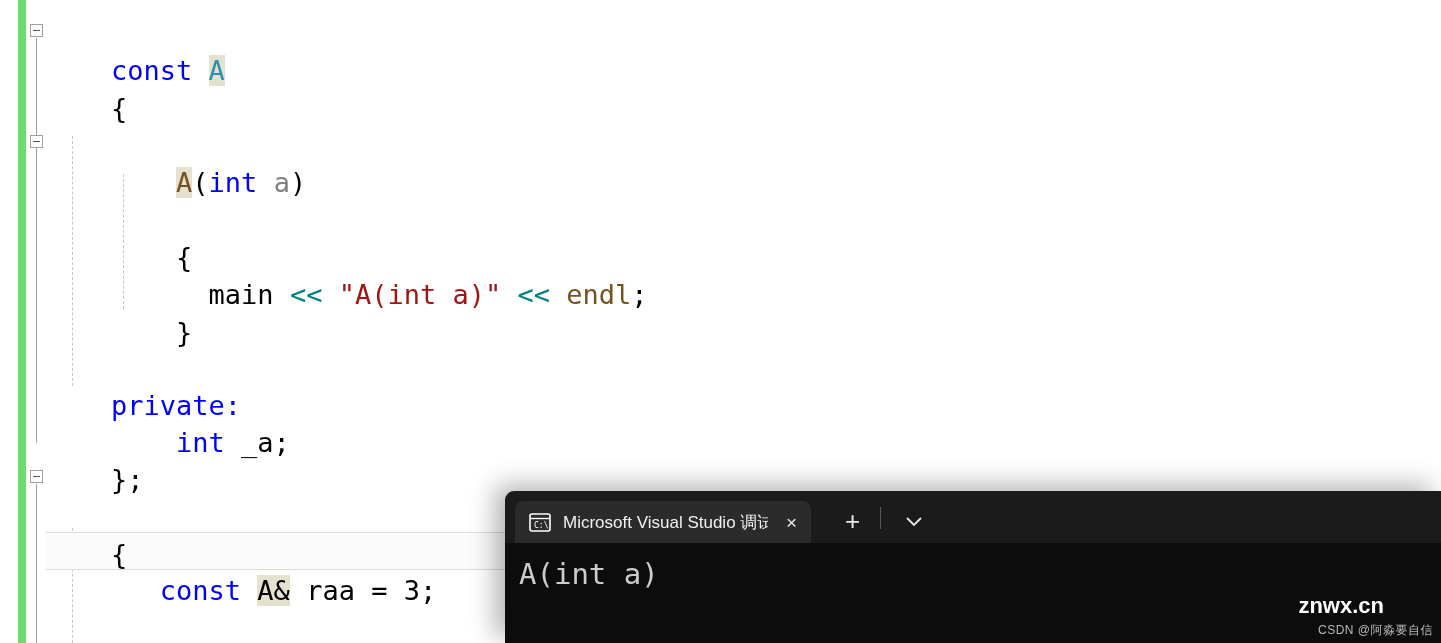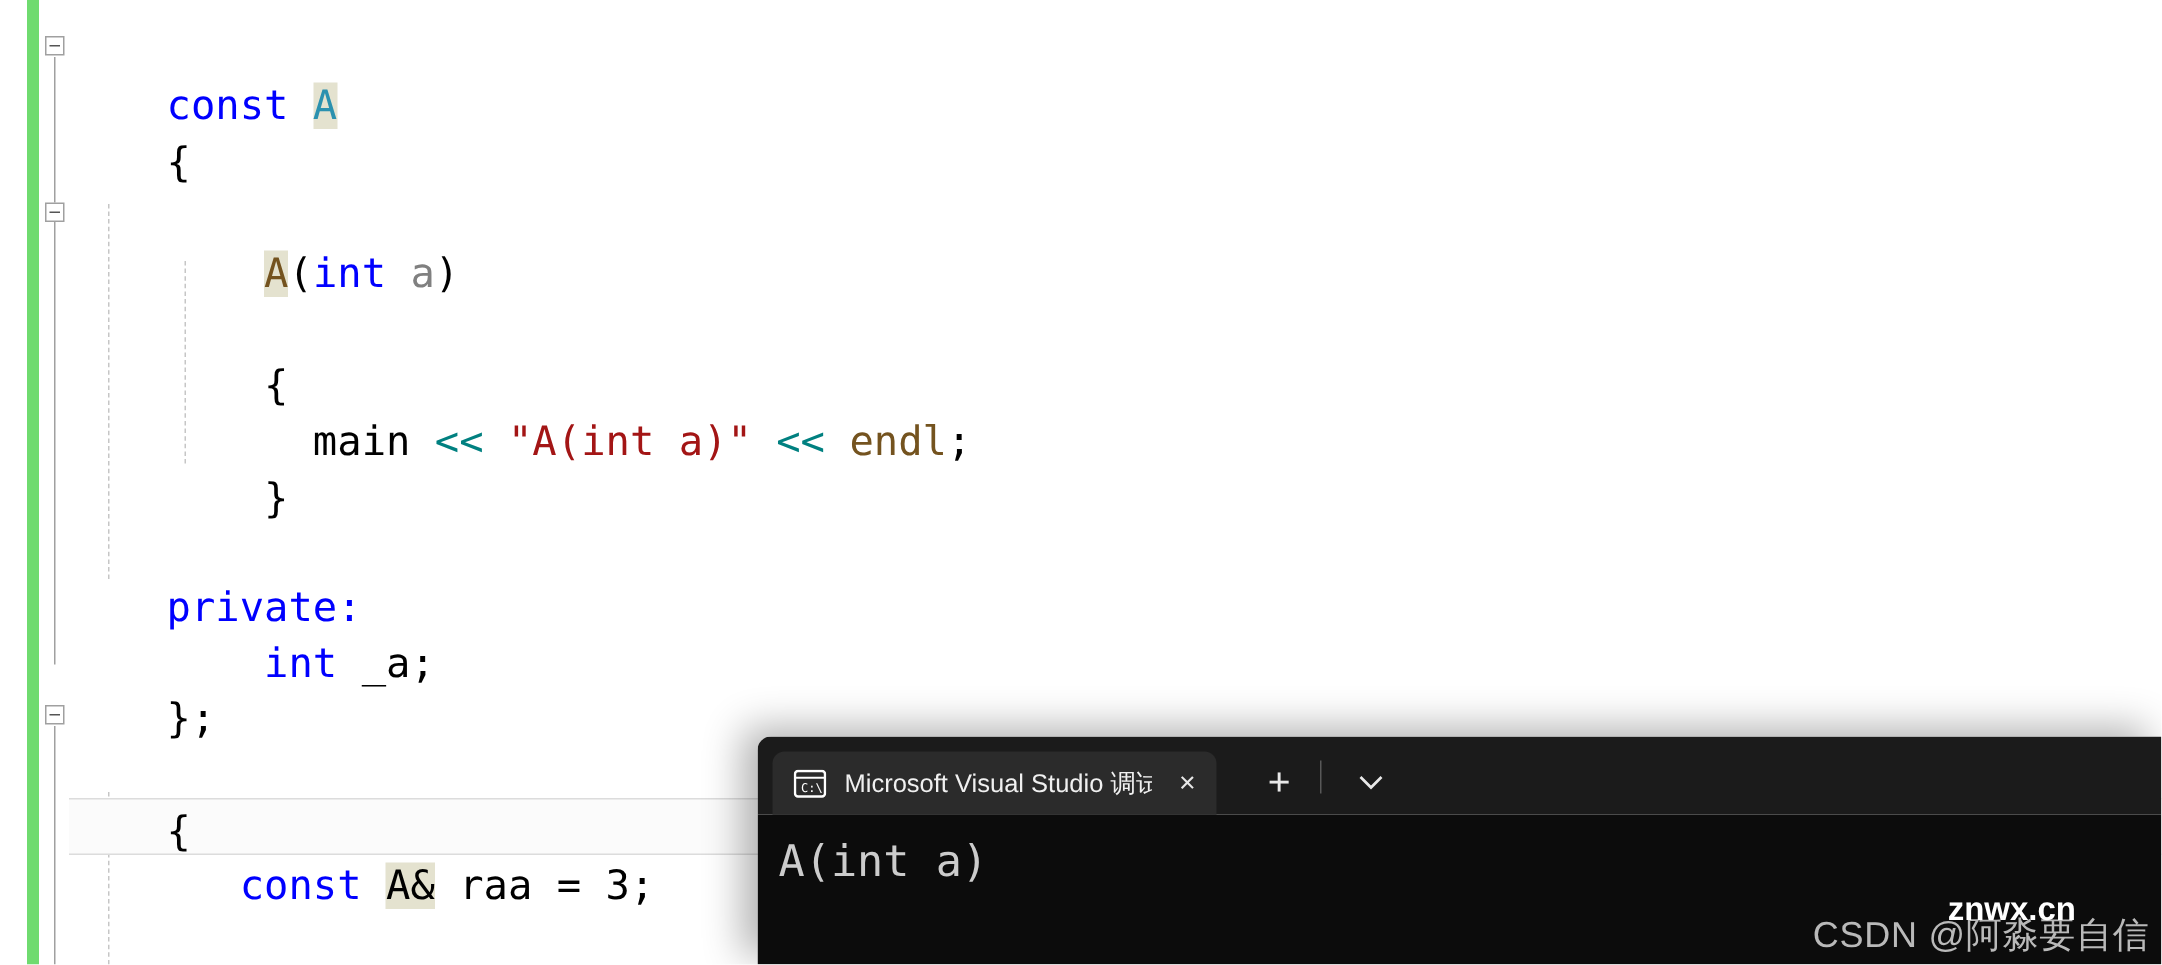--- a/index.html
+++ b/index.html
@@ -200,21 +200,21 @@
     color: #cccccc;
     white-space: pre;
   }
 
   
   #csdn-watermark {
     position: absolute;
     right: 8px;
     bottom: 4px;
     font-family: "Liberation Sans", sans-serif;
-    font-size: 24px;
+    font-size: 12px;
     color: #b9b9b9;
     white-space: nowrap;
     letter-spacing: 0.5px;
   }
   #site-watermark {
     position: absolute;
     right: 57px;
     bottom: 24px;
     font-family: "Liberation Sans", sans-serif;
     font-size: 22px;

